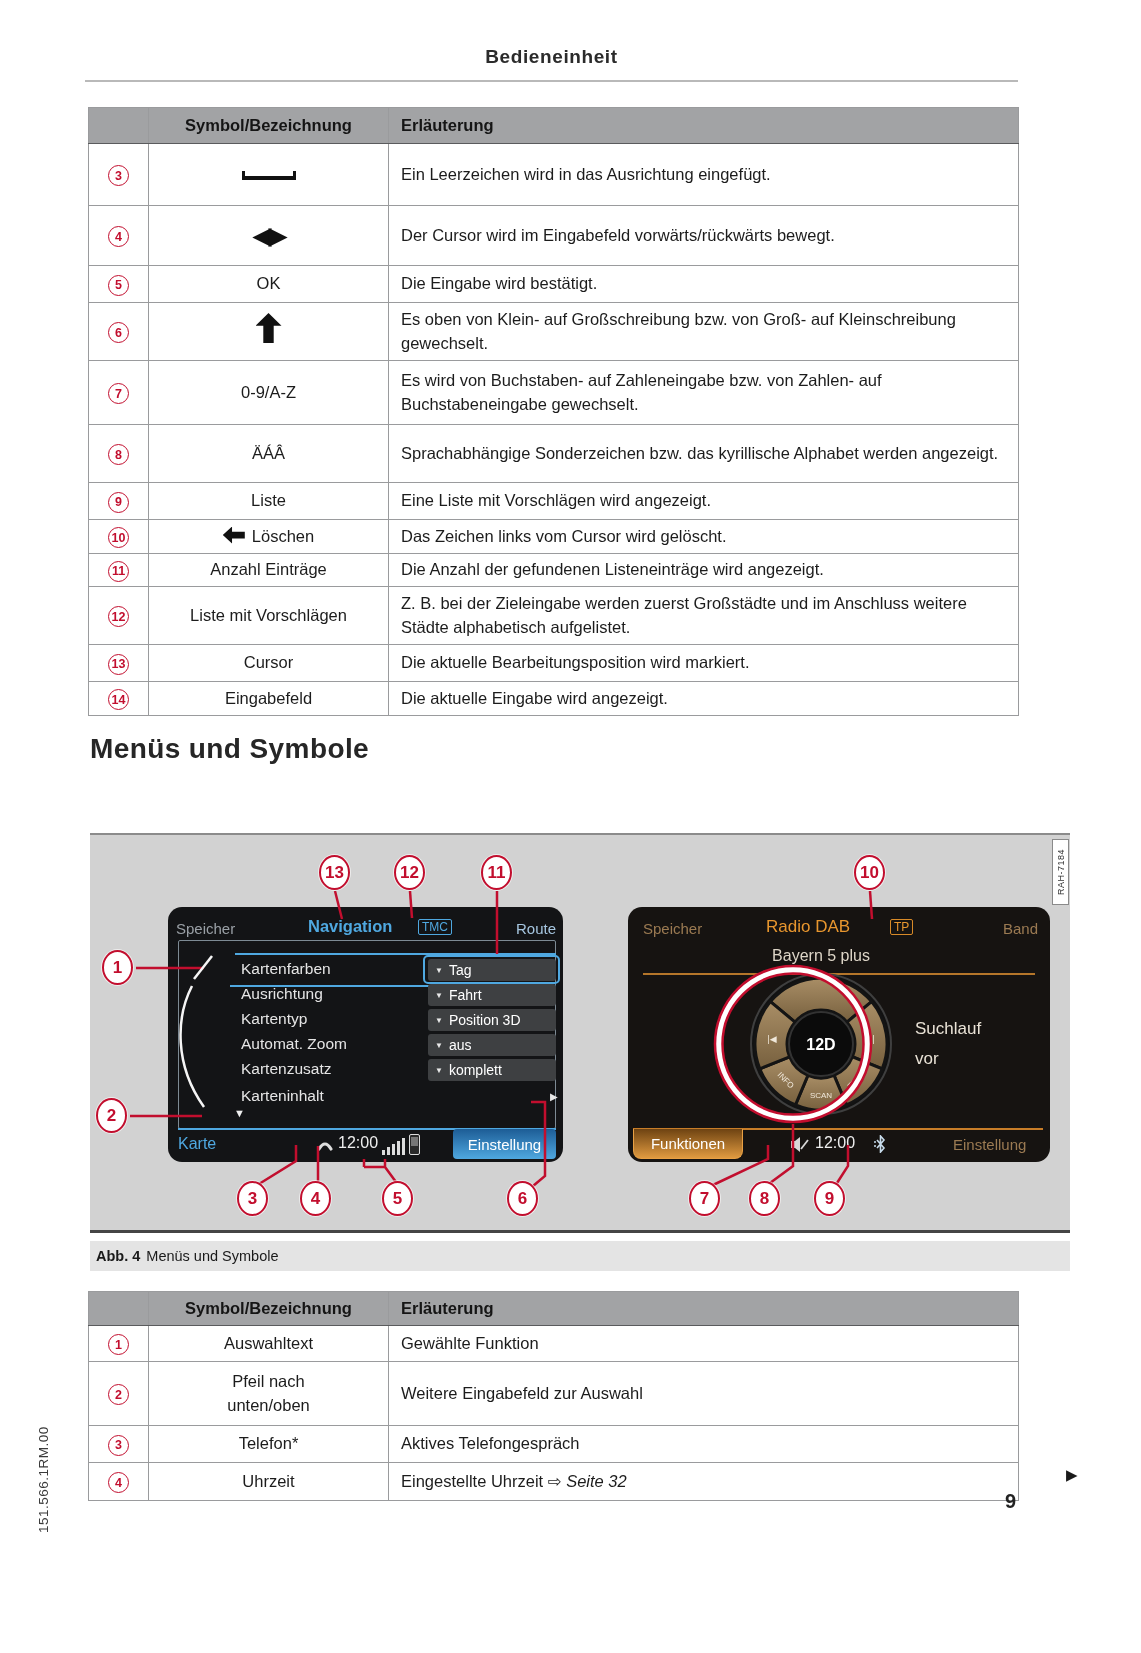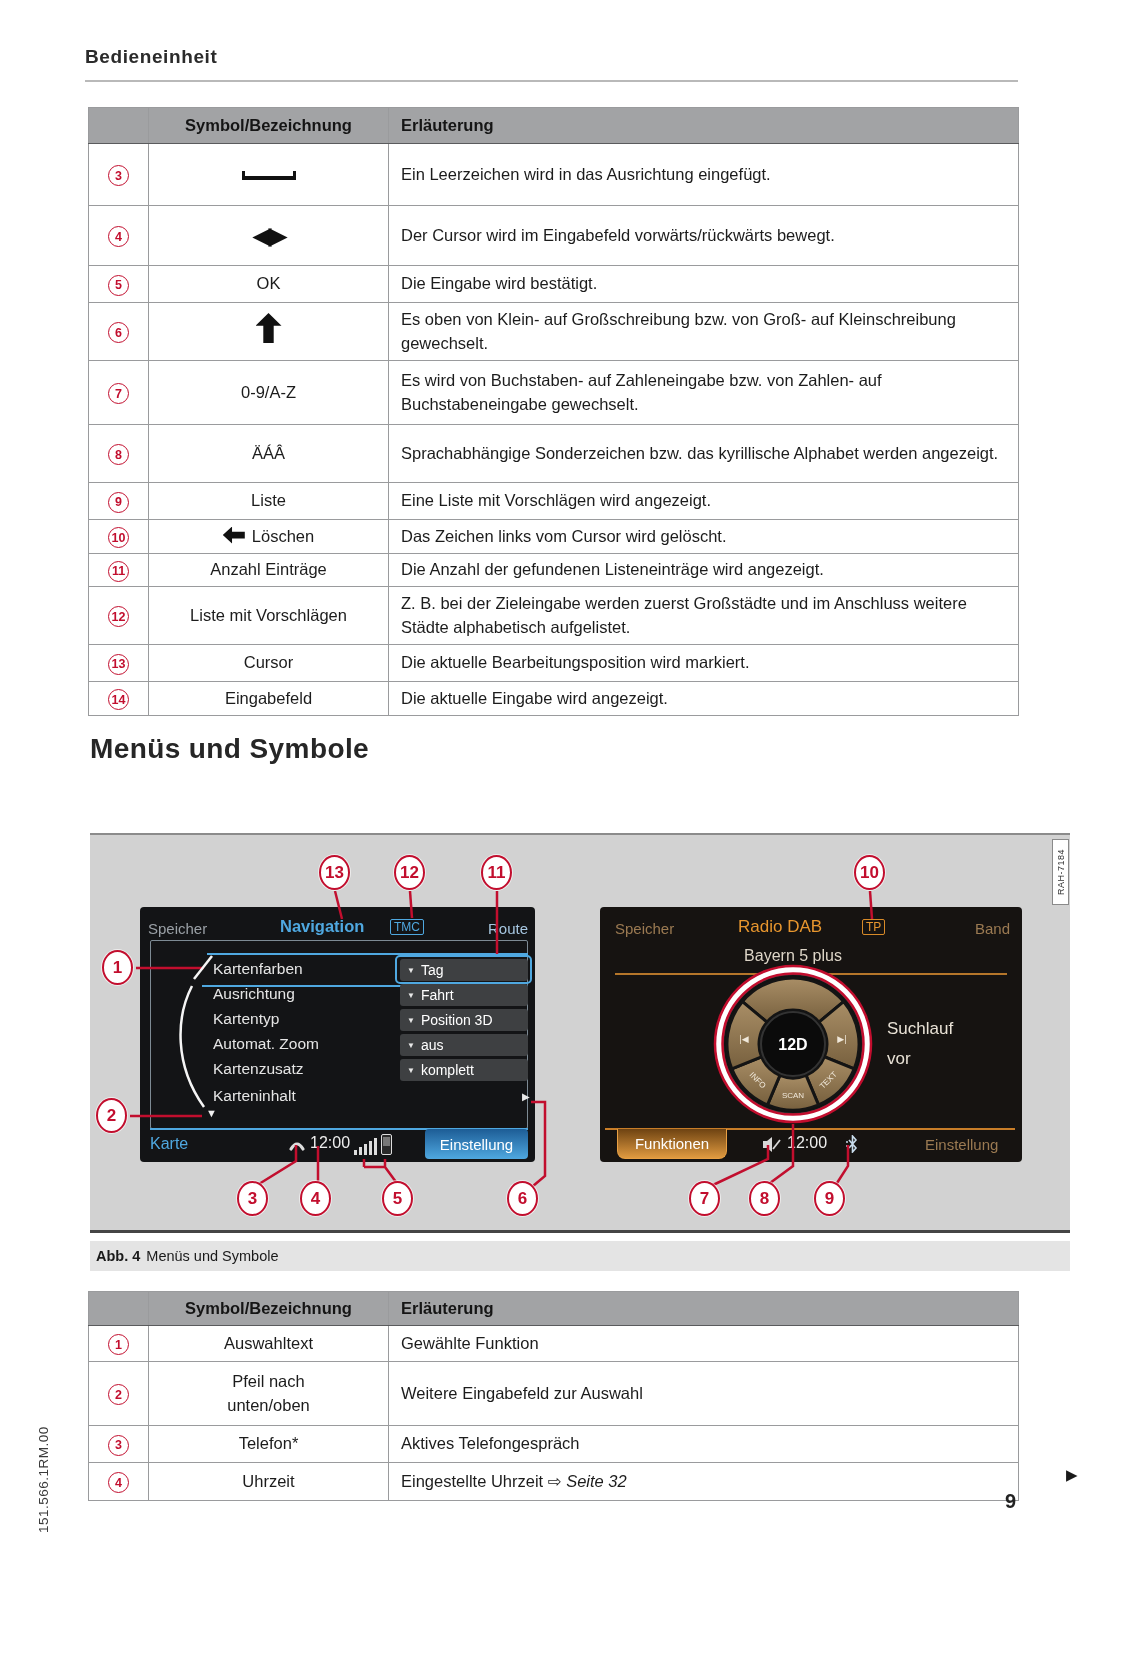--- a/index.html
+++ b/index.html
@@ -1,21 +1,21 @@
 <!DOCTYPE html>
 <html><head>
 <meta charset="utf-8">
 <style>
   html,body{margin:0;padding:0;background:#888;}
   *{box-sizing:border-box;}
   .page{position:relative;width:1141px;height:1653px;background:#ffffff;margin:0 auto;
         font-family:"Liberation Sans",sans-serif;color:#1c1c1c;overflow:hidden;}
 
   
-  .run-head{position:absolute;top:46px;left:85px;width:933px;text-align:left;
+  .run-head{position:absolute;top:46px;left:85px;width:933px;text-align:center;
             font-size:19px;font-weight:bold;letter-spacing:.6px;color:#2b2b2b;}
   .head-rule{position:absolute;top:80px;left:85px;width:933px;height:2px;background:#b9b9b9;}
 
   
   table.sym{border-collapse:collapse;table-layout:fixed;width:930px;position:absolute;left:88px;
             font-size:16.5px;line-height:1.45;}
   table.sym td,table.sym th{border:1px solid #9a9b9d;vertical-align:middle;padding:4px 8px;}
   table.sym tr{border-bottom:1px solid #c2c3c5;}
   table.sym .hd td{background:#a2a3a5;font-weight:bold;color:#151515;font-size:16.5px;
                    border-bottom:1px solid #5a5b5d;}
@@ -44,22 +44,22 @@
   
   .figure{position:absolute;left:90px;top:833px;width:980px;height:400px;background:#d2d2d2;
           border-top:2px solid #8b8b8b;border-bottom:3px solid #454545;}
   .fig-caption{position:absolute;left:90px;top:1241px;width:980px;height:30px;background:#e4e4e4;
                font-size:14.5px;color:#1a1a1a;display:flex;align-items:center;padding-left:6px;}
   .fig-caption b{margin-right:6px;}
   .rah{position:absolute;left:962px;top:4px;width:17px;height:66px;background:#fff;border:1px solid #8a8a8a;
        font-size:9px;color:#333;display:flex;align-items:center;justify-content:center;
        writing-mode:vertical-rl;transform:rotate(180deg);letter-spacing:.5px;}
 
-  .screen{position:absolute;width:422px;height:255px;background:#141414;border-radius:4px;z-index:1;
-          color:#e8e8e8;overflow:hidden;}
+  .screen{position:absolute;width:422px;height:255px;background:#141414;border-radius:14px;z-index:1;
+          color:#e8e8e8;overflow:hidden;margin-left:28px;}
   #nav-screen{left:50px;top:72px;width:395px;background:#131416;}
   #radio-screen{left:510px;top:72px;background:#161311;}
   .abs{position:absolute;}
 
   
   .nav-blue{color:#4fa8e0;}
   .tmc-badge{border:1.5px solid #4fa8e0;color:#4fa8e0;font-size:12px;padding:0 3px;border-radius:2px;}
   .menu-panel{position:absolute;left:10px;top:33px;width:378px;height:189px;
               border:1px solid #7d8a94;border-radius:2px;}
   .menu-label{position:absolute;left:73px;font-size:15.5px;font-weight:500;color:#e5e5e5;white-space:nowrap;}
@@ -78,21 +78,21 @@
   .sigbars i{display:block;width:3px;background:#ddd;}
   .mobile-ic{position:absolute;left:241px;top:227px;width:11px;height:21px;border:1.5px solid #ddd;
              border-radius:2px;background:#2a2a2a;}
   .mobile-ic::after{content:"";position:absolute;left:1px;top:2px;right:1px;height:9px;background:#777;}
 
   
   .amber{color:#9b7a52;} .orange{color:#e8962e;}
   .tp-badge{border:1.5px solid #d88a28;color:#e8962e;font-size:12px;padding:0 3px;border-radius:2px;}
   .station-line{position:absolute;left:15px;top:66px;width:392px;height:2px;background:#b5762a;}
   .bbar-line-or{position:absolute;left:5px;top:221px;width:410px;height:2px;background:#c87d28;}
-  .tab-orange{position:absolute;left:17px;top:222px;width:110px;height:30px;border-radius:0 0 8px 8px;
+  .tab-orange{position:absolute;left:5px;top:222px;width:110px;height:30px;border-radius:0 0 8px 8px;
               background:linear-gradient(#6e4312,#e09a40);border:1px solid #e8a044;border-top:none;
               color:#fff;font-size:15px;display:flex;align-items:center;justify-content:center;}
 
   .overlay{position:absolute;left:0;top:0;z-index:3;pointer-events:none;}
 
   .callout{position:absolute;width:31px;height:35px;background:#fff;border:2.5px solid #c20e2e;
            border-radius:50%;color:#c20e2e;font-size:17px;font-weight:bold;z-index:4;
            display:flex;align-items:center;justify-content:center;box-shadow:0 0 0 1px rgba(255,255,255,.6);}
 
   

